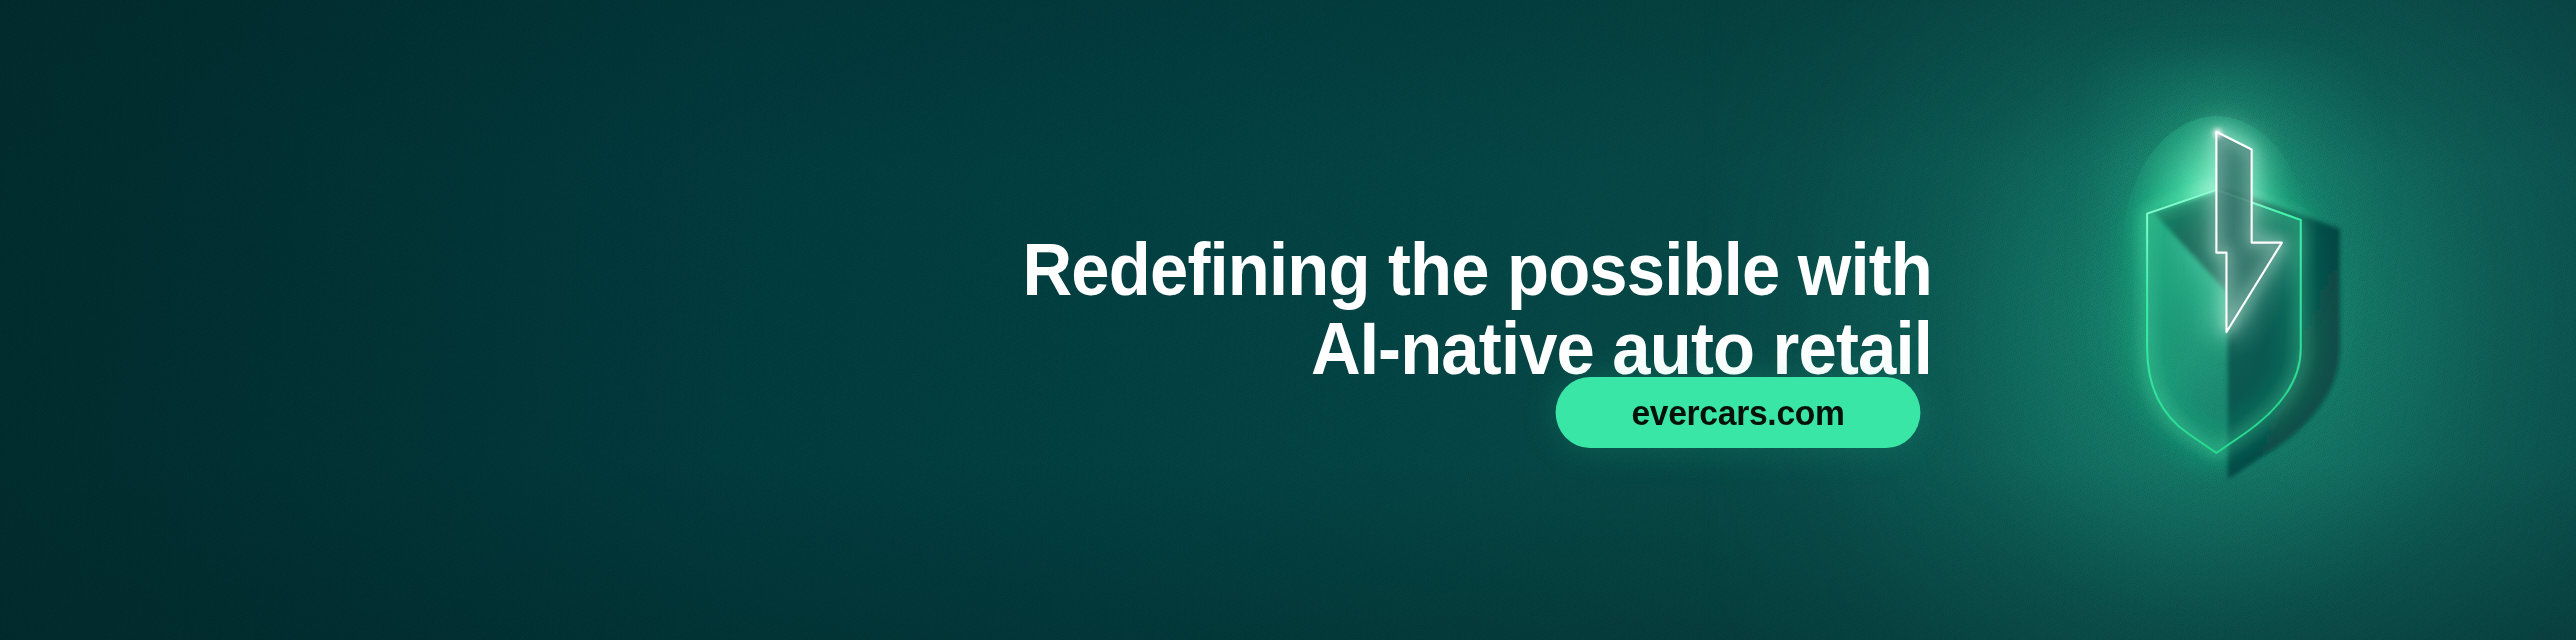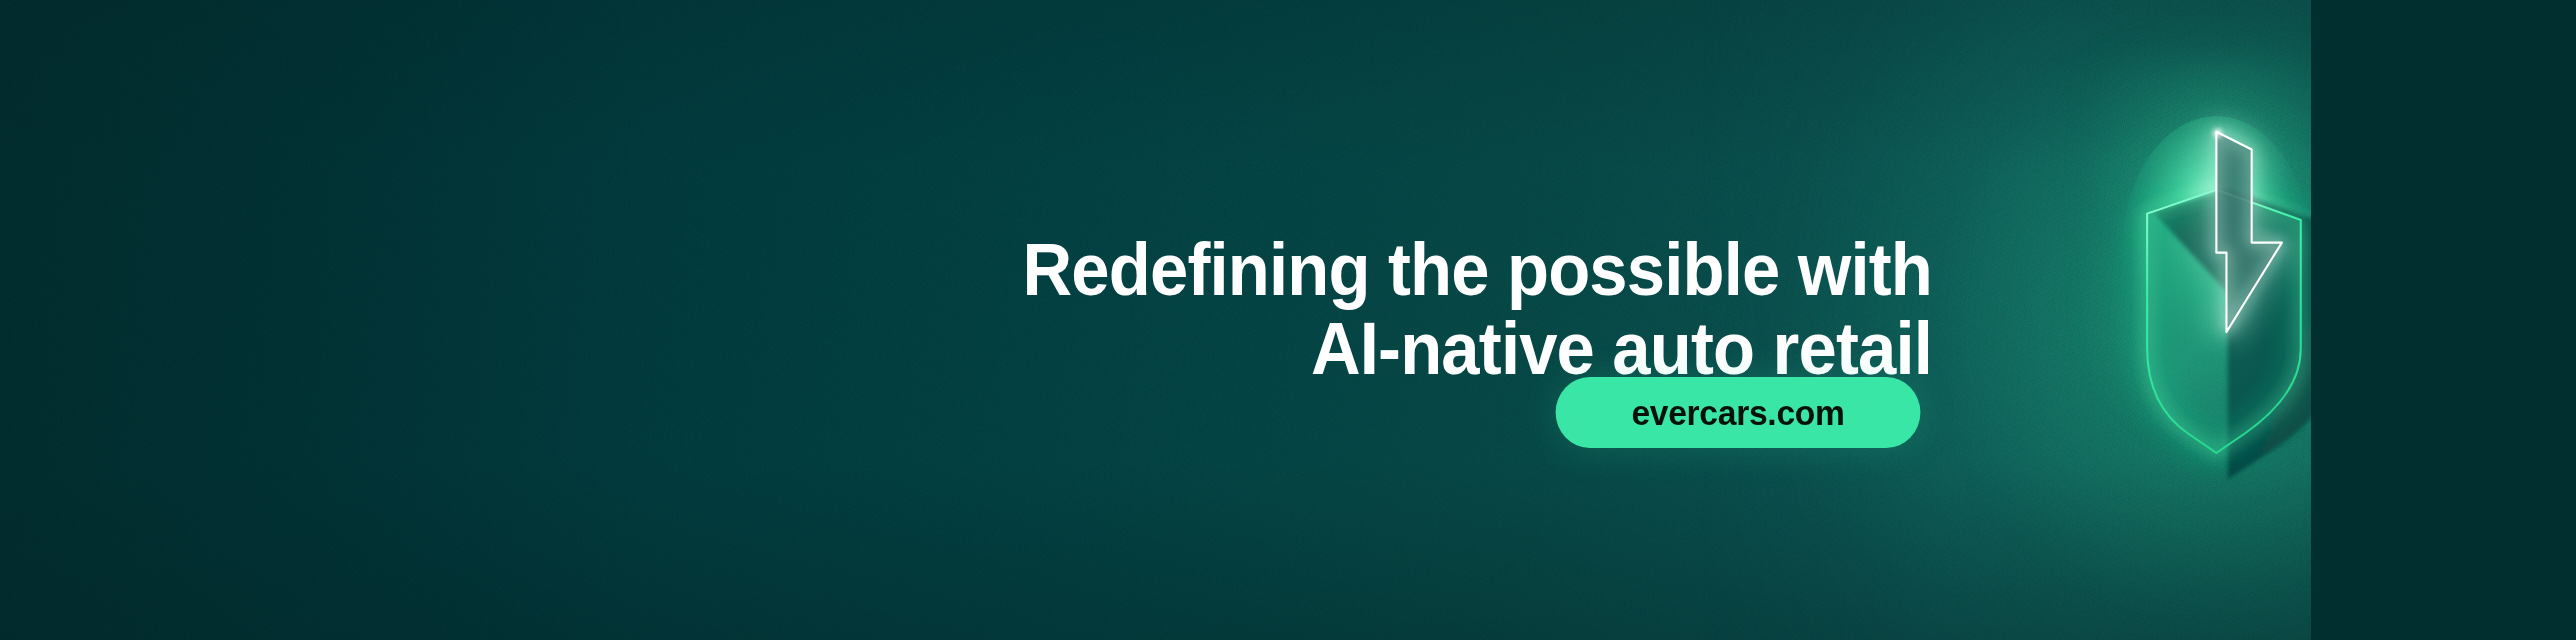--- a/index.html
+++ b/index.html
@@ -2,21 +2,21 @@
 <html style="font-size:10px"><head>
 <meta charset="utf-8">
 <style>
   html, body {
     margin: 0;
     padding: 0;
     background: #012e2e;
   }
   #banner {
     position: relative;
-    width: 2311px;
+    width: 2576px;
     height: 640px;
     overflow: hidden;
     background: #013a3a;
     font-family: "Liberation Sans", sans-serif;
     user-select: none;
   }
 
   
   .bg-base {
     position: absolute;

